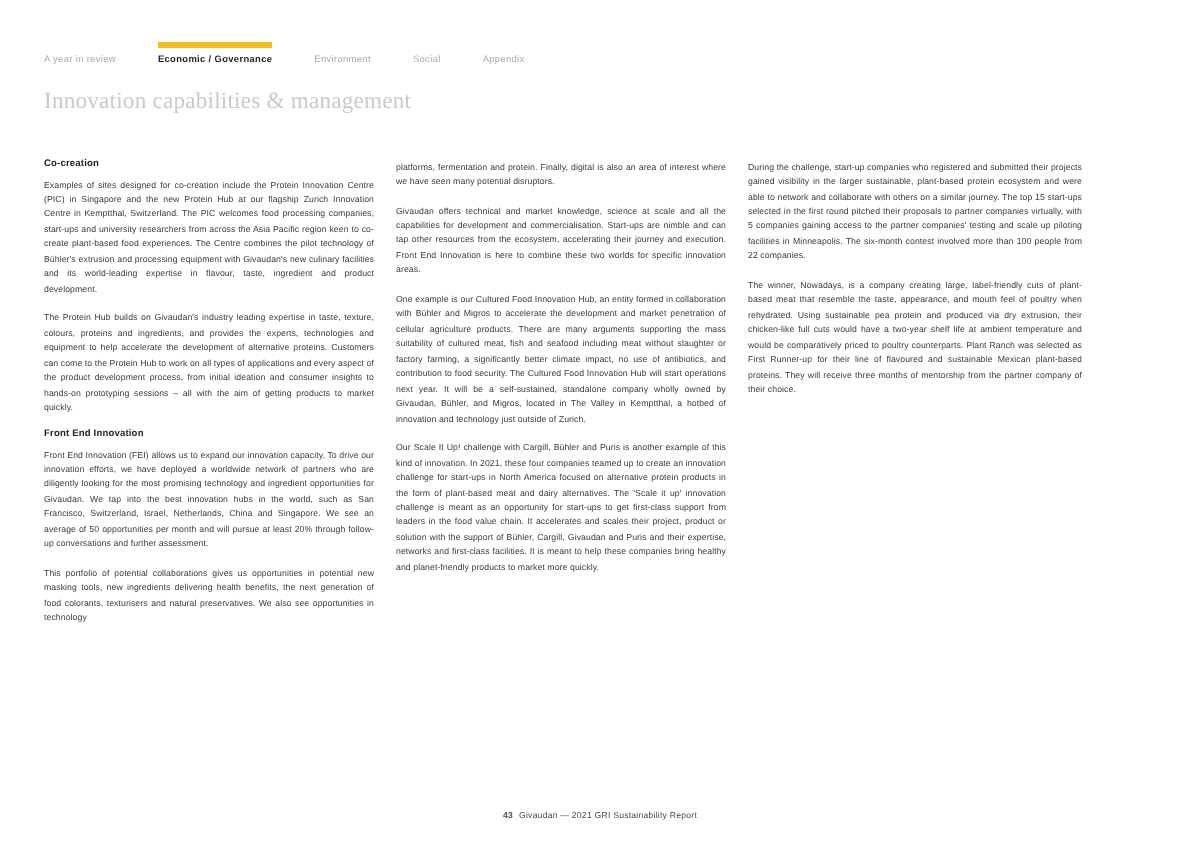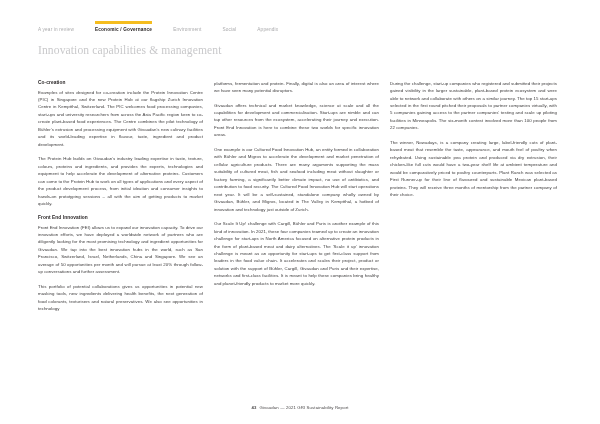--- a/index.html
+++ b/index.html
@@ -12,21 +12,21 @@
     background: #ffffff;
     font-family: "Liberation Sans", sans-serif;
     color: #231f20;
     overflow: hidden;
   }
   .page {
     position: relative;
     width: 600px;
     height: 424px;
     box-sizing: border-box;
-    padding: 0 38px;
+    padding: 0 22px;
   }
 
   
   .nav {
     display: flex;
     align-items: flex-end;
     gap: 21px;
     height: 34px;
     padding-top: 16px;
     box-sizing: border-box;

